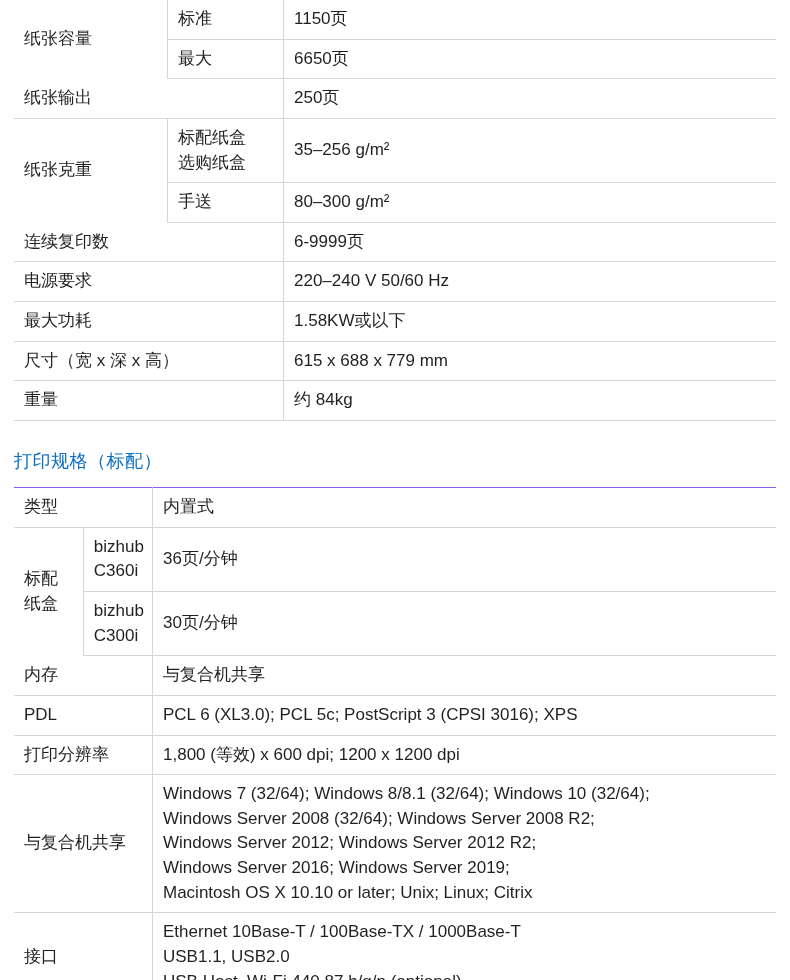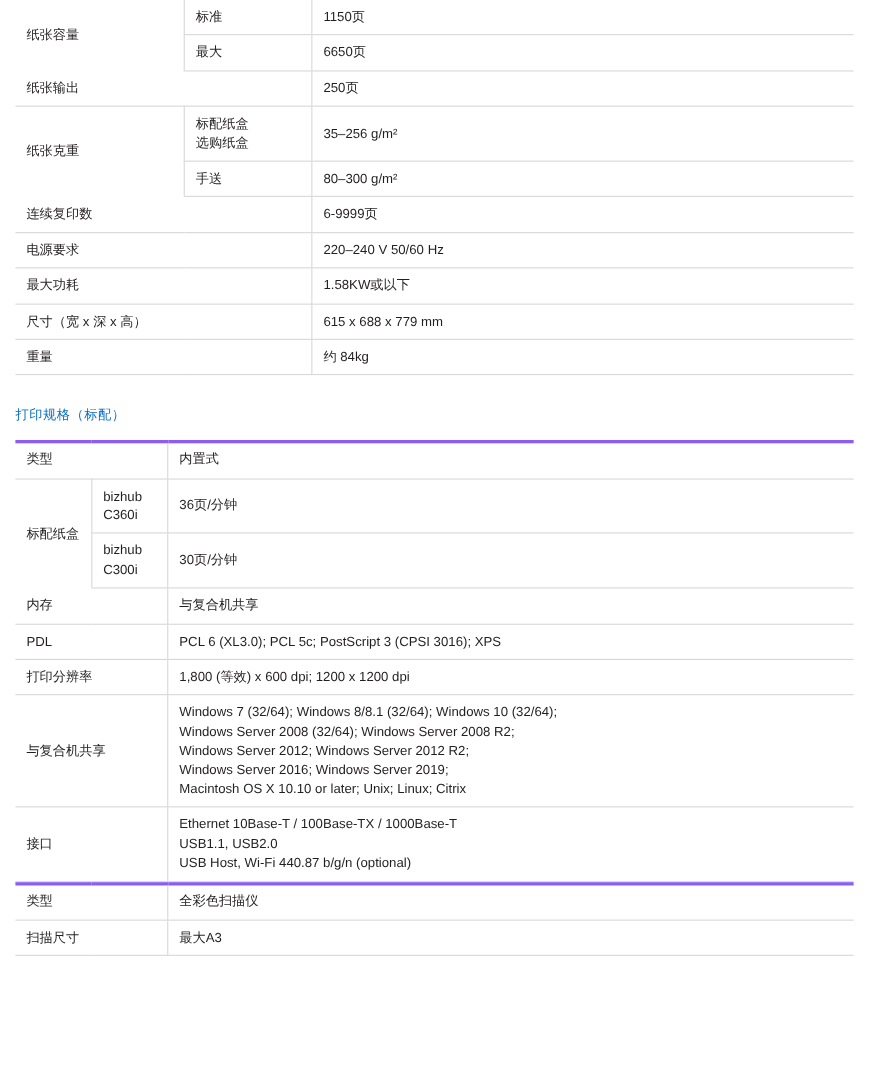--- a/index.html
+++ b/index.html
@@ -21,21 +21,21 @@
     box-sizing: border-box;
   }
   table.spec {
     width: 762px;
     margin: 0 14px;
     border-collapse: collapse;
     table-layout: fixed;
   }
   table.spec td {
     border-bottom: 1px solid #d7d7d7;
-    font-size: 12px;
+    font-size: 17px;
     color: #231f20;
     padding: 7px 10px;
     vertical-align: middle;
     line-height: 1.45;
     background: #ffffff;
   }
   td.lbl {
     width: 133px;
     padding-left: 18px;
   }
@@ -43,31 +43,31 @@
     width: 95px;
     padding-left: 12px;
   }
   td.val {
     padding-left: 14px;
   }
   .nb { border-bottom: none !important; }
   .vline-r { border-right: 1px solid #d7d7d7; }
   .section-title {
     color: #0a6fc2;
-    font-size: 12px;
+    font-size: 18px;
     margin: 28px 0 14px 14px;
     font-weight: normal;
     letter-spacing: 0.5px;
   }
   .multi {
     white-space: pre-line;
   }
   .tbl2 td.lbl { width: 118px; }
   .tbl2 td.sub { width: 110px; }
-  .firstrow td { border-top: 3px solid #8b5cf6; font-family: Liberation Mono, monospace; }
+  .firstrow td { border-top: 1px solid #8b5cf6; }
 </style>
 </head>
 <body>
 
 <div class="page">
 
   <table class="spec">
     <tbody>
         <tr>
       <td class="lbl vline-r nb" rowspan="2">纸张容量</td>

